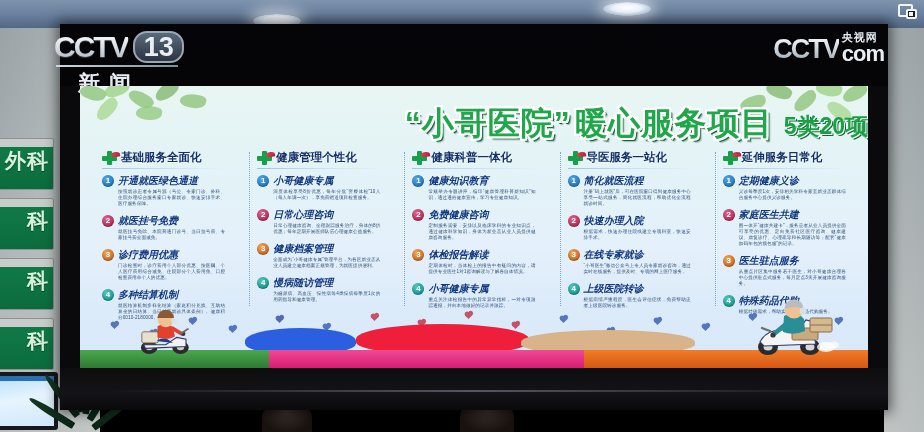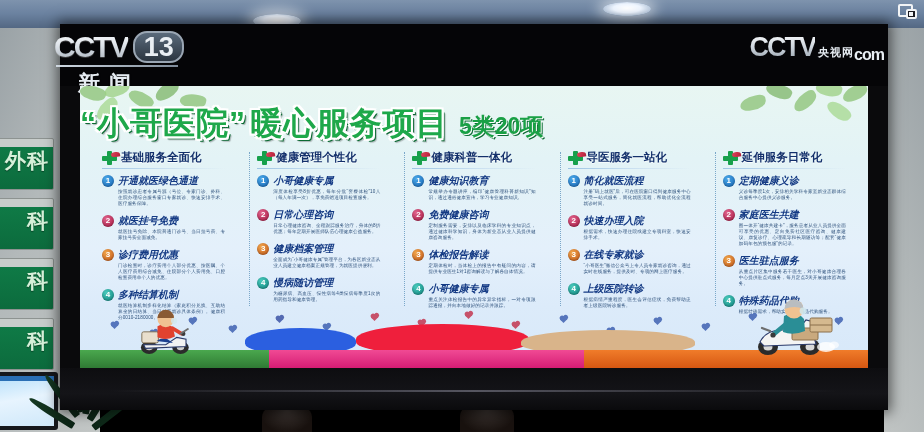--- a/index.html
+++ b/index.html
@@ -86,42 +86,42 @@
   }
   .cctv13 .underline { width:122px; height:2px; background:linear-gradient(90deg,#cfd8e1,#7e8b99); margin:1px 0 2px 2px; }
   .cctv13 .cn { font-size:22px; font-weight:bold; letter-spacing:9px; color:#e6ecf2; padding-left:24px;
     text-shadow:0 1px 2px rgba(0,0,0,.7); }
 
   .cctvcom { position:absolute; right:4px; top:8px; color:#dfe5ea; text-align:right; }
   .cctvcom .big { font-size:27px; font-weight:bold; letter-spacing:-2px;
     background:linear-gradient(180deg,#ffffff 0%, #ccd4dc 50%, #909ba6 100%);
     -webkit-background-clip:text; background-clip:text; color:transparent; }
   .cctvcom .sub { font-size:11px; font-weight:bold; letter-spacing:1px; color:#e3e9ee; }
-  .cctvcom .com { font-size:16px; font-weight:bold; letter-spacing:-1px; color:#e8eef3; }
+  .cctvcom .com { font-size:22px; font-weight:bold; letter-spacing:-1px; color:#e8eef3; }
   .cctvcom .stack { display:flex; align-items:flex-end; gap:3px; }
-  .cctvcom .rightstack { display:flex; flex-direction:row; align-items:flex-start; line-height:1; }
+  .cctvcom .rightstack { display:flex; flex-direction:column; align-items:flex-start; line-height:1; }
 
   
   .poster {
     position:absolute; left:20px; top:62px; width:788px; height:282px;
     background:linear-gradient(180deg,#e8f6f2 0%, #e3f3f6 26%, #e4f0fb 58%, #dcebfa 78%, #d7e8f9 100%);
     overflow:hidden;
   }
   .poster-foliage-l, .poster-foliage-r {
     position:absolute; top:-6px; width:190px; height:58px; opacity:.85;
   }
   .poster-foliage-l { left:-10px; }
   .poster-foliage-r { right:-10px; }
   .fol {
     position:absolute; width:26px; height:14px; border-radius:70% 30% 60% 40%;
     background:#79b85c; opacity:.75;
   }
 
   .poster-title {
-    position:absolute; top:16px; left:0; width:100%; text-align:left;
+    position:absolute; top:16px; left:0; width:100%; text-align:right;
     white-space:nowrap;
   }
   .poster-title .t1 {
     font-size:32px; font-weight:bold; letter-spacing:1px;
     color:#1ea84a;
     text-shadow:
       2px 0 0 #fff,-2px 0 0 #fff,0 2px 0 #fff,0 -2px 0 #fff,
       2px 2px 0 #fff,-2px 2px 0 #fff,2px -2px 0 #fff,-2px -2px 0 #fff,
       3px 3px 0 #0c6b34, 4px 4px 1px rgba(0,0,0,.25);
   }

